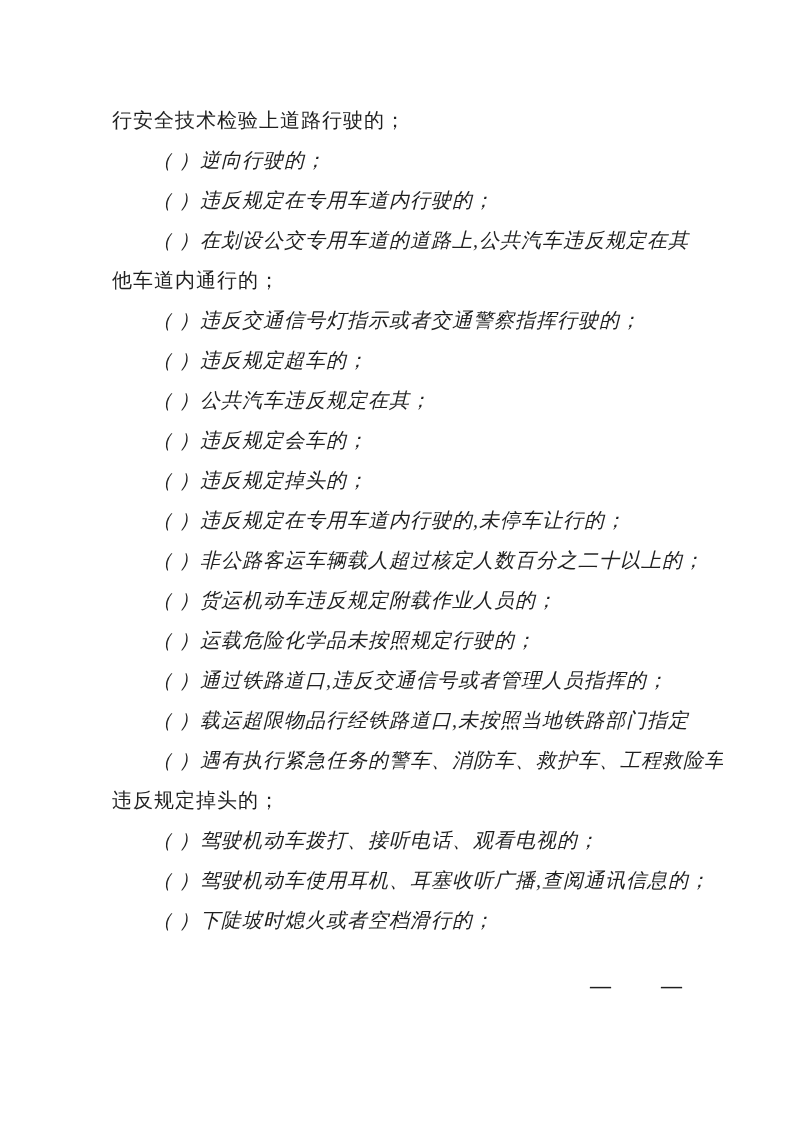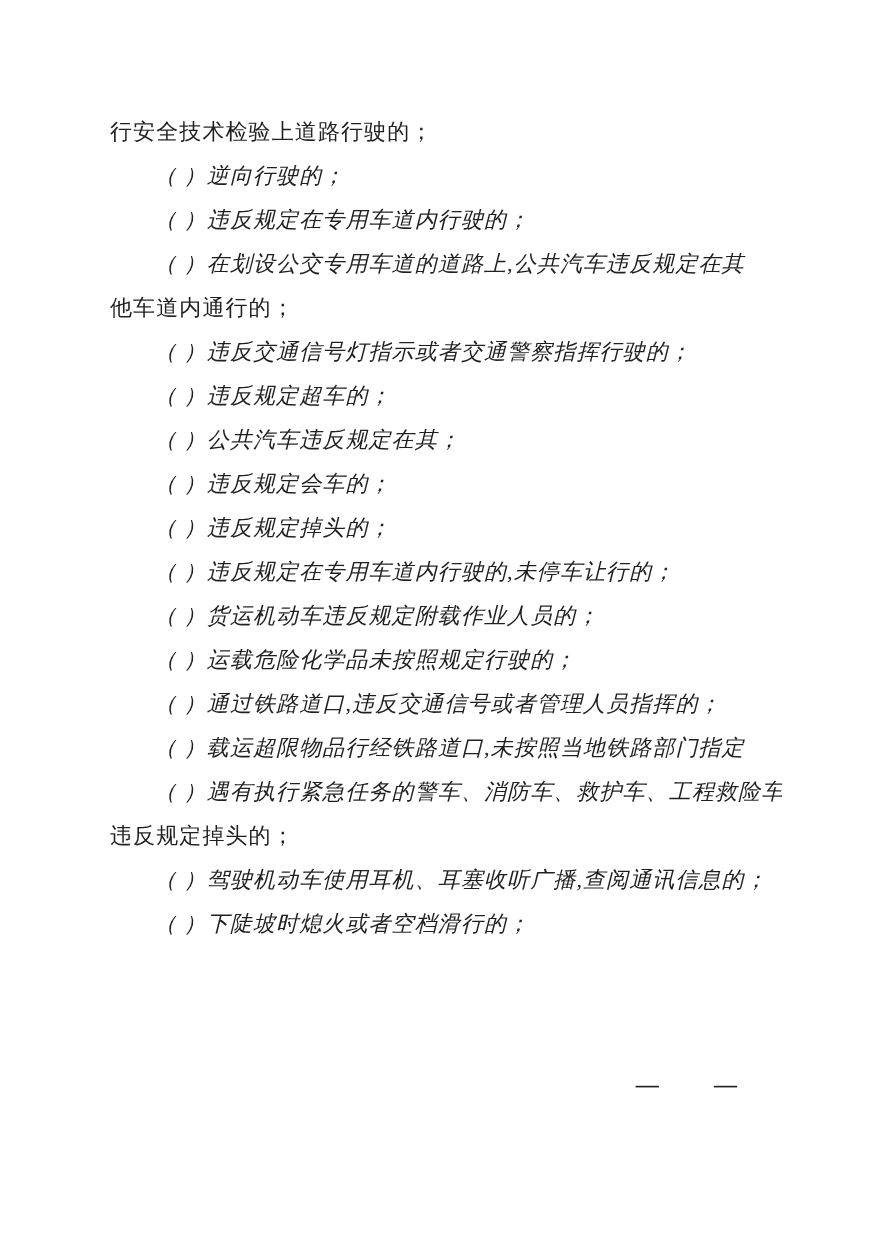--- a/index.html
+++ b/index.html
@@ -8,20 +8,21 @@
     background: #ffffff;
   }
   .page {
     position: relative;
     width: 711px;
     height: 1122px;
     background: #ffffff;
     font-family: "Liberation Serif", "DejaVu Serif", serif;
     color: #1f1f1f;
     overflow: hidden;
+    margin-left: 12px;
   }
   .text-block {
     position: absolute;
     left: 100px;
     top: 100px;
     width: 615px;
   }
   .line {
     height: 40px;
     line-height: 40px;
@@ -61,26 +62,28 @@
       <div class="line indent">（ ）逆向行驶的；</div>
       <div class="line indent">（ ）违反规定在专用车道内行驶的；</div>
       <div class="line indent">（ ）在划设公交专用车道的道路上,公共汽车违反规定在其</div>
       <div class="line">他车道内通行的；</div>
       <div class="line indent">（ ）违反交通信号灯指示或者交通警察指挥行驶的；</div>
       <div class="line indent">（ ）违反规定超车的；</div>
       <div class="line indent">（ ）公共汽车违反规定在其；</div>
       <div class="line indent">（ ）违反规定会车的；</div>
       <div class="line indent">（ ）违反规定掉头的；</div>
       <div class="line indent">（ ）违反规定在专用车道内行驶的,未停车让行的；</div>
+      <div class="line indent">（ ）非公路客运车辆载人超过核定人数百分之二十以上的；</div>
       <div class="line indent">（ ）货运机动车违反规定附载作业人员的；</div>
       <div class="line indent">（ ）运载危险化学品未按照规定行驶的；</div>
       <div class="line indent">（ ）通过铁路道口,违反交通信号或者管理人员指挥的；</div>
       <div class="line indent">（ ）载运超限物品行经铁路道口,未按照当地铁路部门指定</div>
       <div class="line indent">（ ）遇有执行紧急任务的警车、消防车、救护车、工程救险车</div>
       <div class="line">违反规定掉头的；</div>
+      <div class="line indent">（ ）驾驶机动车拨打、接听电话、观看电视的；</div>
       <div class="line indent">（ ）驾驶机动车使用耳机、耳塞收听广播,查阅通讯信息的；</div>
       <div class="line indent">（ ）下陡坡时熄火或者空档滑行的；</div>
     </div>
 
   <div class="footer">
     <span class="dash">—</span>
     <span class="dash dash-right">—</span>
   </div>
 
 </div>

